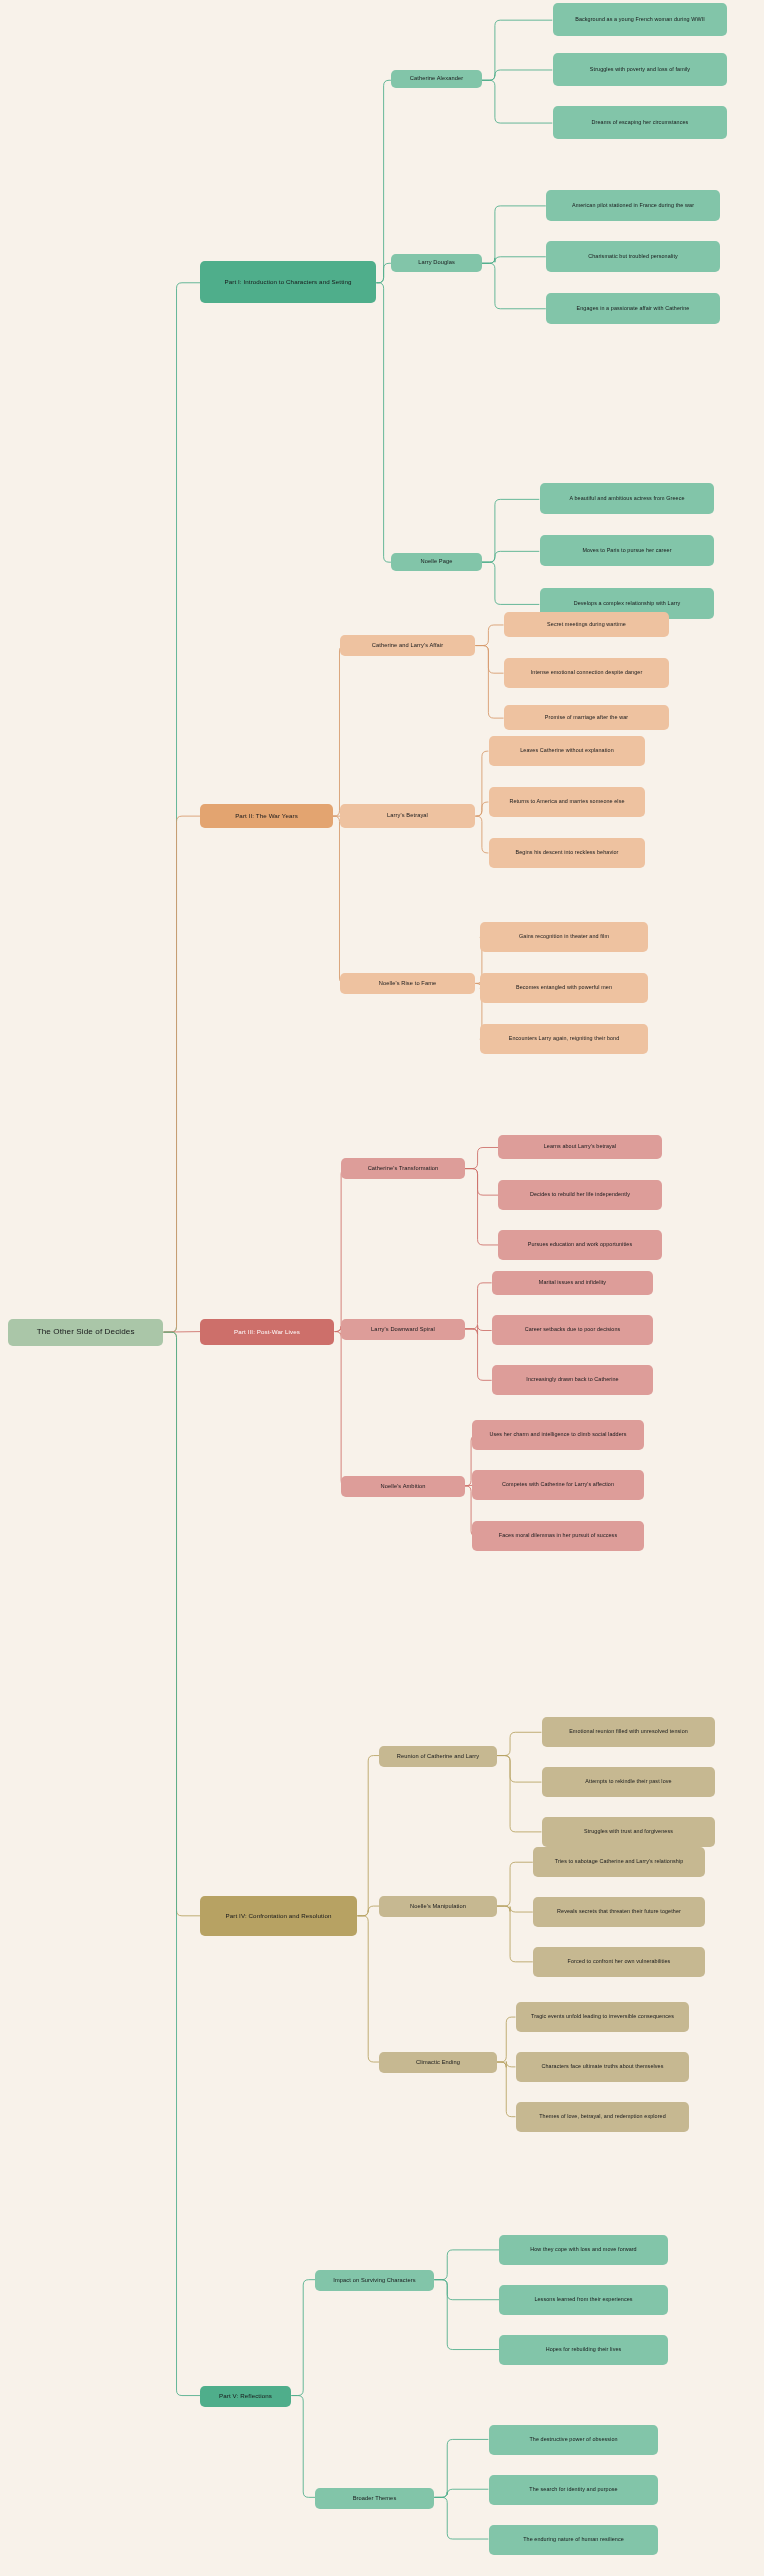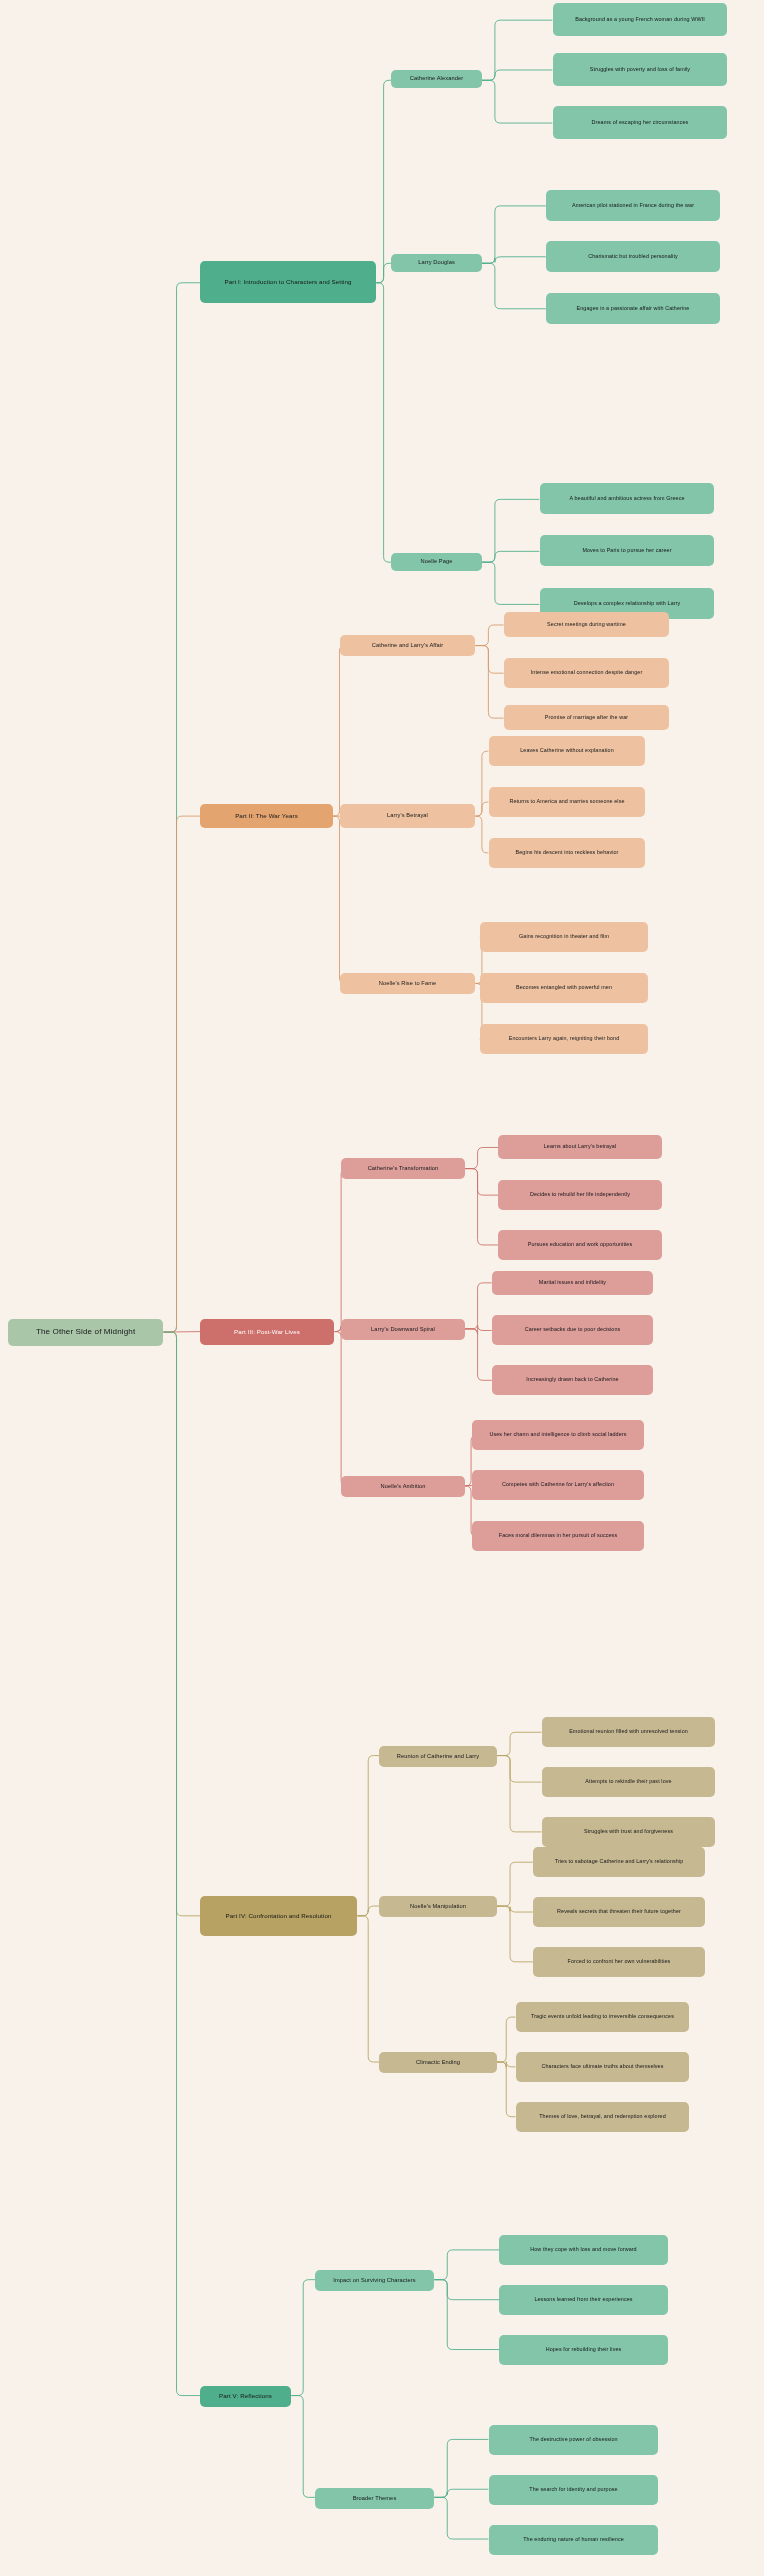--- a/index.html
+++ b/index.html
@@ -94,21 +94,21 @@
       <path d="M 302 2459 H 316 Q 326 2459 326 2469 V 4413 Q 326 4423 336 4423 H 370" fill="none" stroke="#4fae8b" stroke-width="1.6"></path>
       <path d="M 538 4423 H 550 Q 560 4423 560 4413 V 4219 Q 560 4209 570 4209 H 582" fill="none" stroke="#4fae8b" stroke-width="1.6"></path>
       <path d="M 802 4209 H 816 Q 826 4209 826 4199 V 4164 Q 826 4154 836 4154 H 922" fill="none" stroke="#4fae8b" stroke-width="1.6"></path>
       <path d="M 802 4209 H 816 Q 826 4209 826 4219 V 4236 Q 826 4246 836 4246 H 922" fill="none" stroke="#4fae8b" stroke-width="1.6"></path>
       <path d="M 802 4209 H 816 Q 826 4209 826 4219 V 4328 Q 826 4338 836 4338 H 922" fill="none" stroke="#4fae8b" stroke-width="1.6"></path>
       <path d="M 538 4423 H 550 Q 560 4423 560 4433 V 4601 Q 560 4611 570 4611 H 582" fill="none" stroke="#4fae8b" stroke-width="1.6"></path>
       <path d="M 802 4611 H 816 Q 826 4611 826 4601 V 4514 Q 826 4504 836 4504 H 902" fill="none" stroke="#4fae8b" stroke-width="1.6"></path>
       <path d="M 802 4611 H 816 Q 826 4611 826 4601 V 4606 Q 826 4596 836 4596 H 902" fill="none" stroke="#4fae8b" stroke-width="1.6"></path>
       <path d="M 802 4611 H 816 Q 826 4611 826 4621 V 4678 Q 826 4688 836 4688 H 902" fill="none" stroke="#4fae8b" stroke-width="1.6"></path>
     </svg>
-<div class="node lv0" style="left: 8.1px; top: 1319px; width: 155px; height: 27px; background: rgb(170, 198, 168);">The Other Side of Midnight</div>
+<div class="node lv0" style="left: 8.1px; top: 1319px; width: 155px; height: 27px; background: rgb(170, 198, 168);">The Other Side of Decides</div>
     <div class="node lv1" style="left: 200px; top: 261px; width: 176px; height: 42px; background: rgb(79, 174, 139);">Part I: Introduction to Characters and Setting</div>
     <div class="node lv2" style="left: 391px; top: 70px; width: 91px; height: 18.4px; background: rgb(130, 197, 169);">Catherine Alexander</div>
     <div class="node lv3" style="left: 553px; top: 3.3px; width: 174px; height: 32.5px; background: rgb(130, 197, 169);">Background as a young French woman during WWII</div>
     <div class="node lv3" style="left: 553px; top: 53px; width: 174px; height: 32.5px; background: rgb(130, 197, 169);">Struggles with poverty and loss of family</div>
     <div class="node lv3" style="left: 553px; top: 106px; width: 174px; height: 32.5px; background: rgb(130, 197, 169);">Dreams of escaping her circumstances</div>
     <div class="node lv2" style="left: 391px; top: 254px; width: 91px; height: 18.4px; background: rgb(130, 197, 169);">Larry Douglas</div>
     <div class="node lv3" style="left: 546px; top: 190px; width: 174px; height: 31px; background: rgb(130, 197, 169);">American pilot stationed in France during the war</div>
     <div class="node lv3" style="left: 546px; top: 241px; width: 174px; height: 31px; background: rgb(130, 197, 169);">Charismatic but troubled personality</div>
     <div class="node lv3" style="left: 546px; top: 293px; width: 174px; height: 31px; background: rgb(130, 197, 169);">Engages in a passionate affair with Catherine</div>
     <div class="node lv2" style="left: 391px; top: 553px; width: 91px; height: 18.4px; background: rgb(130, 197, 169);">Noelle Page</div>

